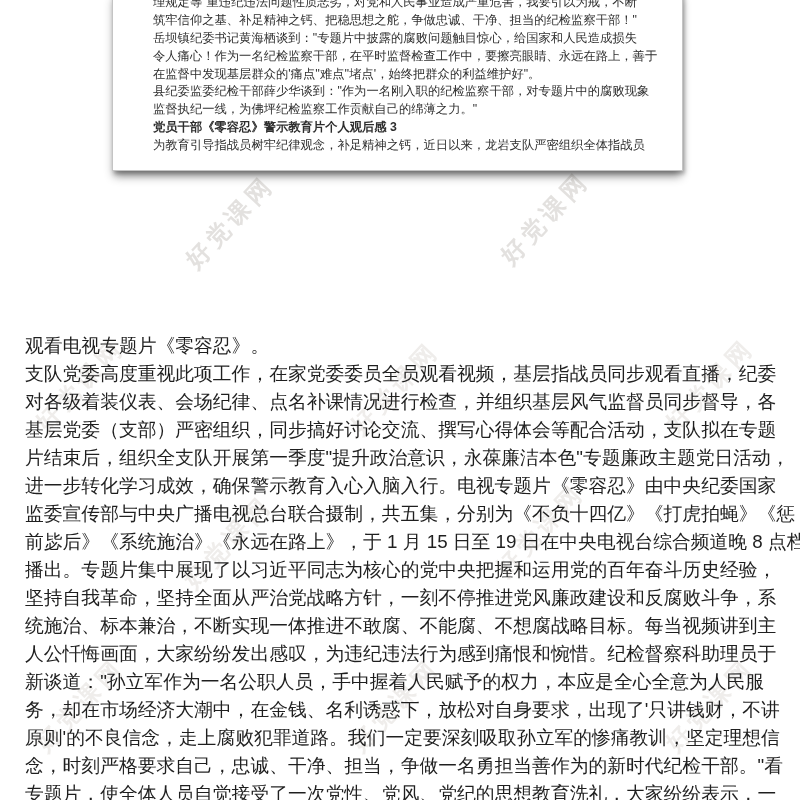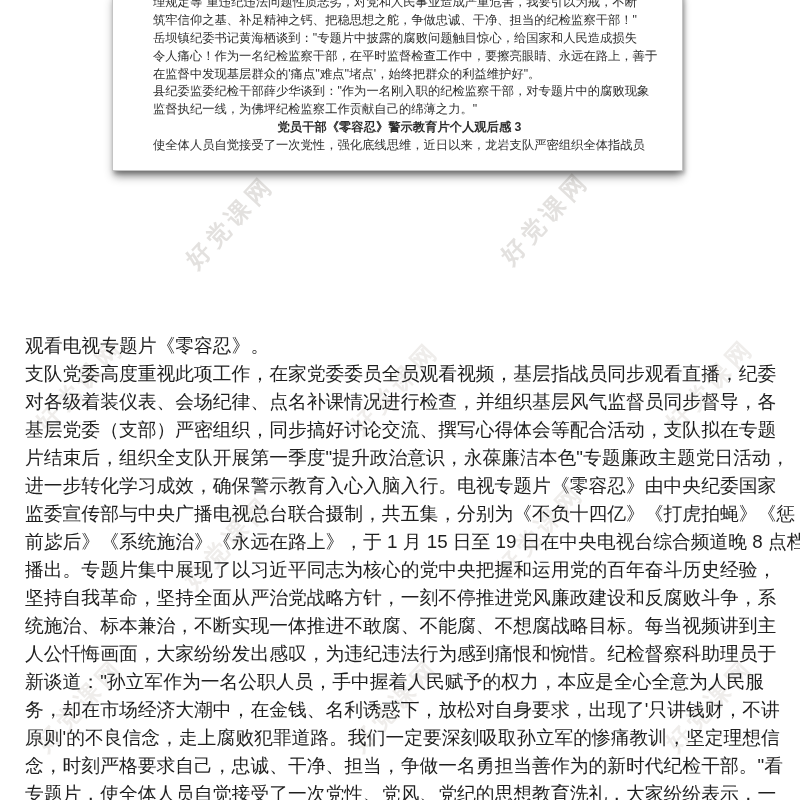--- a/index.html
+++ b/index.html
@@ -25,21 +25,21 @@
     box-shadow:2px 3px 4px rgba(0,0,0,0.25),0 7px 9px -2px rgba(0,0,0,0.45);
     overflow:hidden;z-index:2;box-sizing:border-box;
   }
   #fragment-text{
     position:absolute;left:40px;top:3px;right:36px;
     color:#2e2e2e;
   }
   #fragment-text .line{
     height:17.9px;line-height:17.9px;font-size:12.3px;white-space:nowrap;
   }
-  #fragment-text .line.bold{font-weight:bold;text-align:center;}
+  #fragment-text .line.bold{font-weight:bold;}
   
   #body-text{
     position:absolute;left:25px;top:332px;z-index:2;color:#1f1f1f;
   }
   #body-text .line{
     height:28px;line-height:28px;font-size:18.8px;white-space:nowrap;
   }
 </style>
 </head>
 <body>
@@ -60,21 +60,21 @@
 <div id="page-fragment">
   <div id="fragment-text">
       <div class="line">理规定等"重违纪违法问题性质恶劣，对党和人民事业造成严重危害，我要引以为戒，不断</div>
       <div class="line">筑牢信仰之基、补足精神之钙、把稳思想之舵，争做忠诚、干净、担当的纪检监察干部！"</div>
       <div class="line">岳坝镇纪委书记黄海栖谈到："专题片中披露的腐败问题触目惊心，给国家和人民造成损失</div>
       <div class="line">令人痛心！作为一名纪检监察干部，在平时监督检查工作中，要擦亮眼睛、永远在路上，善于</div>
       <div class="line">在监督中发现基层群众的'痛点''难点''堵点'，始终把群众的利益维护好"。</div>
       <div class="line">县纪委监委纪检干部薛少华谈到："作为一名刚入职的纪检监察干部，对专题片中的腐败现象</div>
       <div class="line">监督执纪一线，为佛坪纪检监察工作贡献自己的绵薄之力。"</div>
       <div class="line bold">党员干部《零容忍》警示教育片个人观后感 3</div>
-      <div class="line">使全体人员自觉接受了一次党性，强化底线思维，近日以来，龙岩支队严密组织全体指战员</div>
+      <div class="line">为教育引导指战员树牢纪律观念，补足精神之钙，近日以来，龙岩支队严密组织全体指战员</div>
     </div>
 </div>
 
 <div id="body-text">
     <div class="line">观看电视专题片《零容忍》。</div>
     <div class="line">支队党委高度重视此项工作，在家党委委员全员观看视频，基层指战员同步观看直播，纪委</div>
     <div class="line">对各级着装仪表、会场纪律、点名补课情况进行检查，并组织基层风气监督员同步督导，各</div>
     <div class="line">基层党委（支部）严密组织，同步搞好讨论交流、撰写心得体会等配合活动，支队拟在专题</div>
     <div class="line">片结束后，组织全支队开展第一季度"提升政治意识，永葆廉洁本色"专题廉政主题党日活动，</div>
     <div class="line">进一步转化学习成效，确保警示教育入心入脑入行。电视专题片《零容忍》由中央纪委国家</div>

